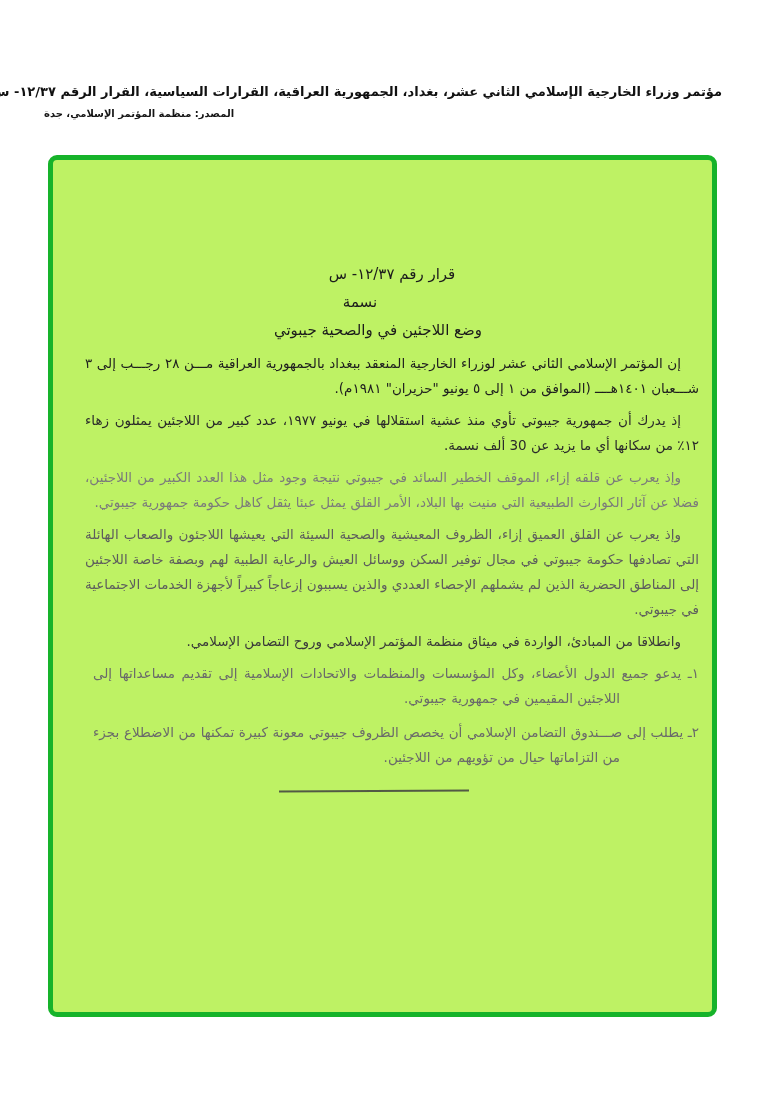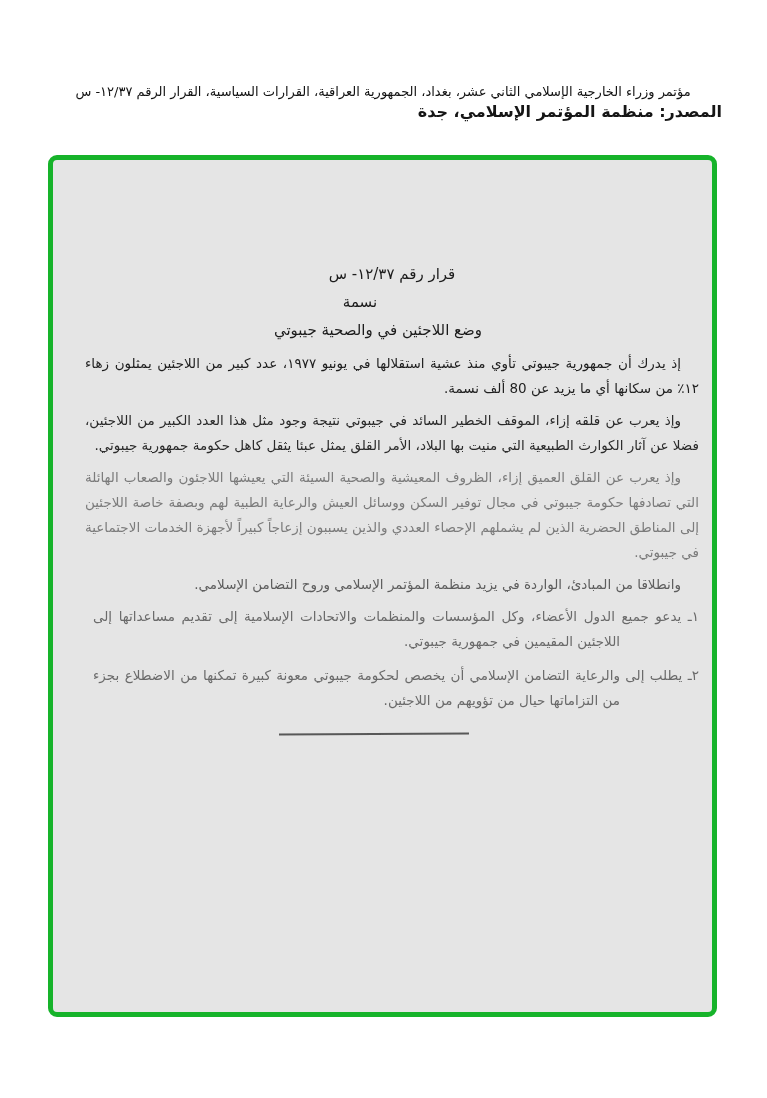--- a/index.html
+++ b/index.html
@@ -16,44 +16,44 @@
   
   .citation {
     position: absolute;
     top: 84px;
     left: 44px;
     right: 45px;
     direction: rtl;
   }
   .citation-line1 {
     font-size: 13px;
-    font-weight: normal;
+    font-weight: bold;
     color: #111;
     text-align: center;
     white-space: nowrap;
     letter-spacing: -0.2px;
   }
   .citation-line2 {
-    margin-top: 3px;
-    font-size: 16px;
+    margin-top: 9px;
+    font-size: 10px;
     font-weight: bold;
     color: #151515;
-    text-align: right;
+    text-align: left;
   }
 
   
   .green-box {
     position: absolute;
     left: 48px;
     top: 155px;
     width: 659px;
     height: 852px;
     border: 5px solid #16b32a;
     border-radius: 9px;
-    background: #e5e5e5;
+    background: #bef264;
     text-decoration: underline;
   }
 
   
   .page-content {
     position: absolute;
     top: 0;
     right: 13px;
     left: 32px;
     padding-top: 100px;
@@ -117,35 +117,36 @@
     <div class="page-content">
 
       <div class="doc-title">
         <div class="t1">قرار رقم ١٢/٣٧- س</div>
         <div class="t2">نسمة</div>
         <div class="t3">وضع اللاجئين في والصحية جيبوتي</div>
       </div>
 
       <div class="p-list">
 
+          <p>إن المؤتمر الإسلامي الثاني عشر لوزراء الخارجية المنعقد ببغداد بالجمهورية العراقية مـــن ٢٨ رجـــب إلى ٣ شـــعبان ١٤٠١هــــ (الموافق من ١ إلى ٥ يونيو "حزيران" ١٩٨١م).</p>
 
-          <p>إذ يدرك أن جمهورية جيبوتي تأوي منذ عشية استقلالها في يونيو ١٩٧٧، عدد كبير من اللاجئين يمثلون زهاء ١٢٪ من سكانها أي ما يزيد عن 80 ألف نسمة.</p>
+          <p>إذ يدرك أن جمهورية جيبوتي تأوي منذ عشية استقلالها في يونيو ١٩٧٧، عدد كبير من اللاجئين يمثلون زهاء ١٢٪ من سكانها أي ما يزيد عن 30 ألف نسمة.</p>
 
           <p>وإذ يعرب عن قلقه إزاء، الموقف الخطير السائد في جيبوتي نتيجة وجود مثل هذا العدد الكبير من اللاجئين، فضلا عن آثار الكوارث الطبيعية التي منيت بها البلاد، الأمر القلق يمثل عبئا يثقل كاهل حكومة جمهورية جيبوتي.</p>
 
           <p>وإذ يعرب عن القلق العميق إزاء، الظروف المعيشية والصحية السيئة التي يعيشها اللاجئون والصعاب الهائلة التي تصادفها حكومة جيبوتي في مجال توفير السكن ووسائل العيش والرعاية الطبية لهم وبصفة خاصة اللاجئين إلى المناطق الحضرية الذين لم يشملهم الإحصاء العددي والذين يسببون إزعاجاً كبيراً لأجهزة الخدمات الاجتماعية في جيبوتي.</p>
 
-          <p>وانطلاقا من المبادئ، الواردة في يزيد منظمة المؤتمر الإسلامي وروح التضامن الإسلامي.</p>
+          <p>وانطلاقا من المبادئ، الواردة في ميثاق منظمة المؤتمر الإسلامي وروح التضامن الإسلامي.</p>
         </div>
 
       <div class="item-list">
 
           <div class="op-item"><span class="num">١ـ</span><span> يدعو جميع الدول الأعضاء، وكل المؤسسات والمنظمات والاتحادات الإسلامية إلى تقديم مساعداتها إلى اللاجئين المقيمين في جمهورية جيبوتي.</span></div>
 
-          <div class="op-item"><span class="num">٢ـ</span><span> يطلب إلى والرعاية التضامن الإسلامي أن يخصص لحكومة جيبوتي معونة كبيرة تمكنها من الاضطلاع بجزء من التزاماتها حيال من تؤويهم من اللاجئين.</span></div>
+          <div class="op-item"><span class="num">٢ـ</span><span> يطلب إلى صـــندوق التضامن الإسلامي أن يخصص الظروف جيبوتي معونة كبيرة تمكنها من الاضطلاع بجزء من التزاماتها حيال من تؤويهم من اللاجئين.</span></div>
         </div>
 
       <div class="scan-rule"></div>
 
     </div>
   </div>
 
 </div>
 
 </body></html>

